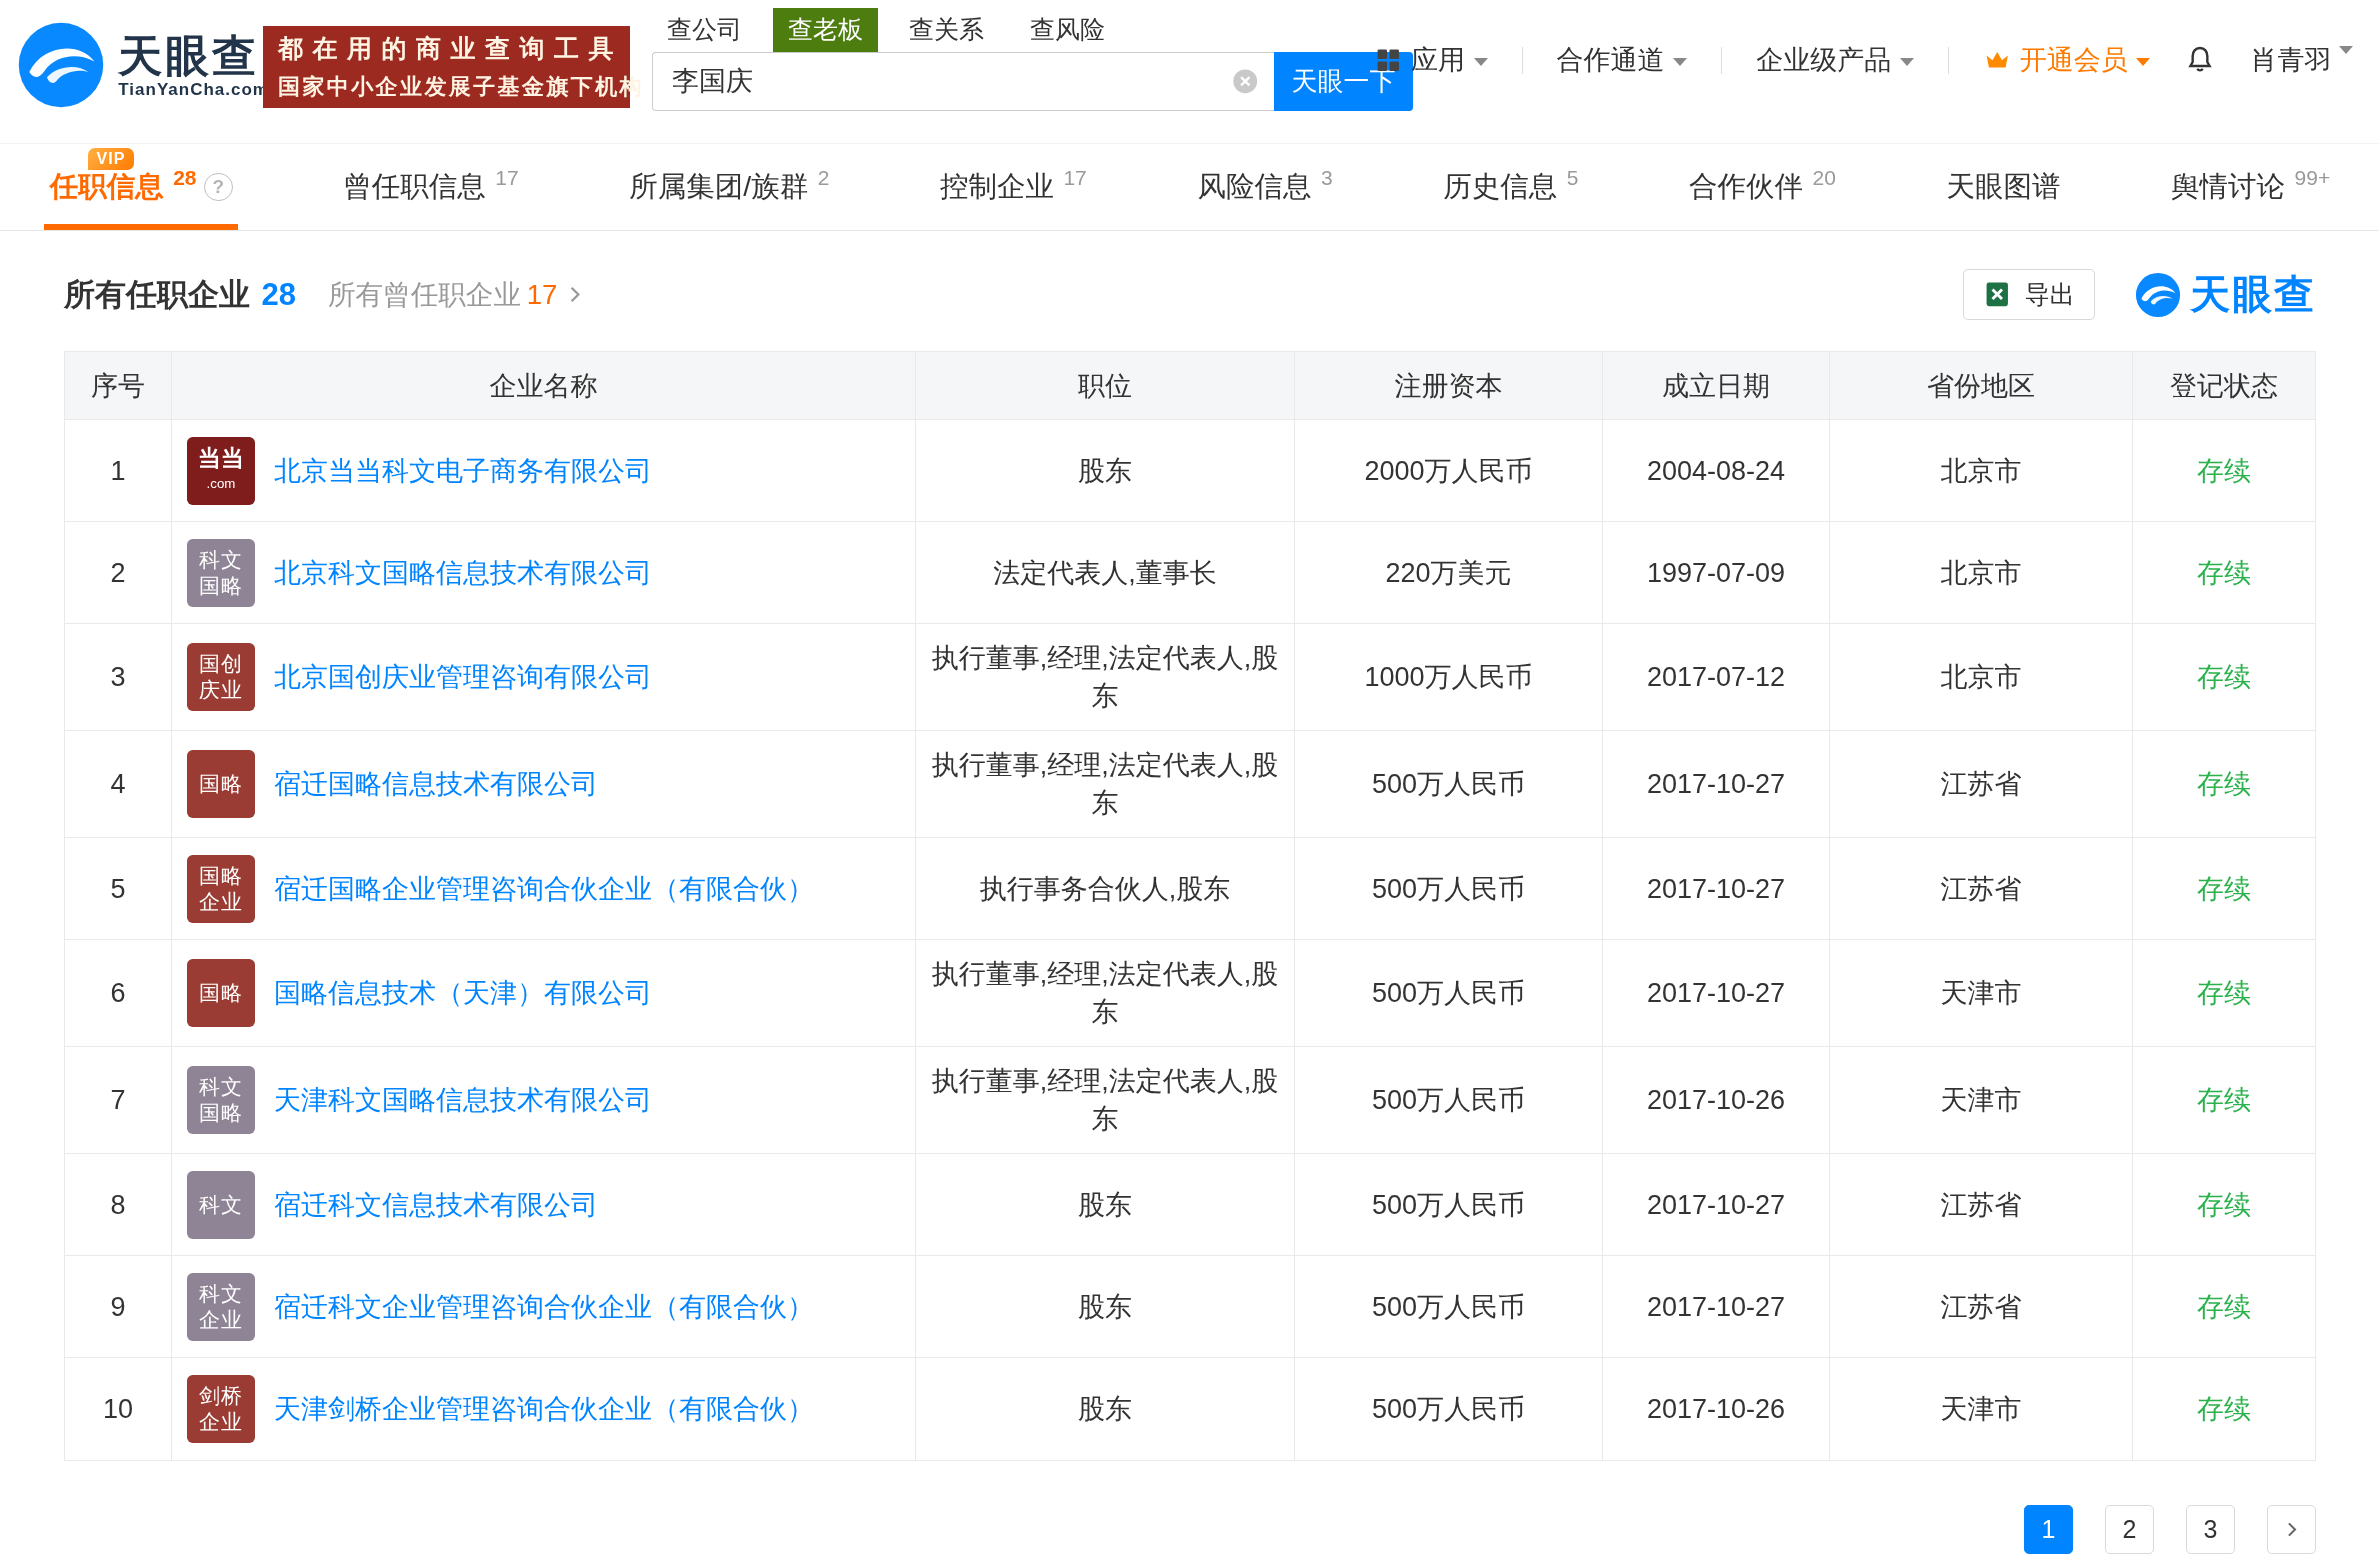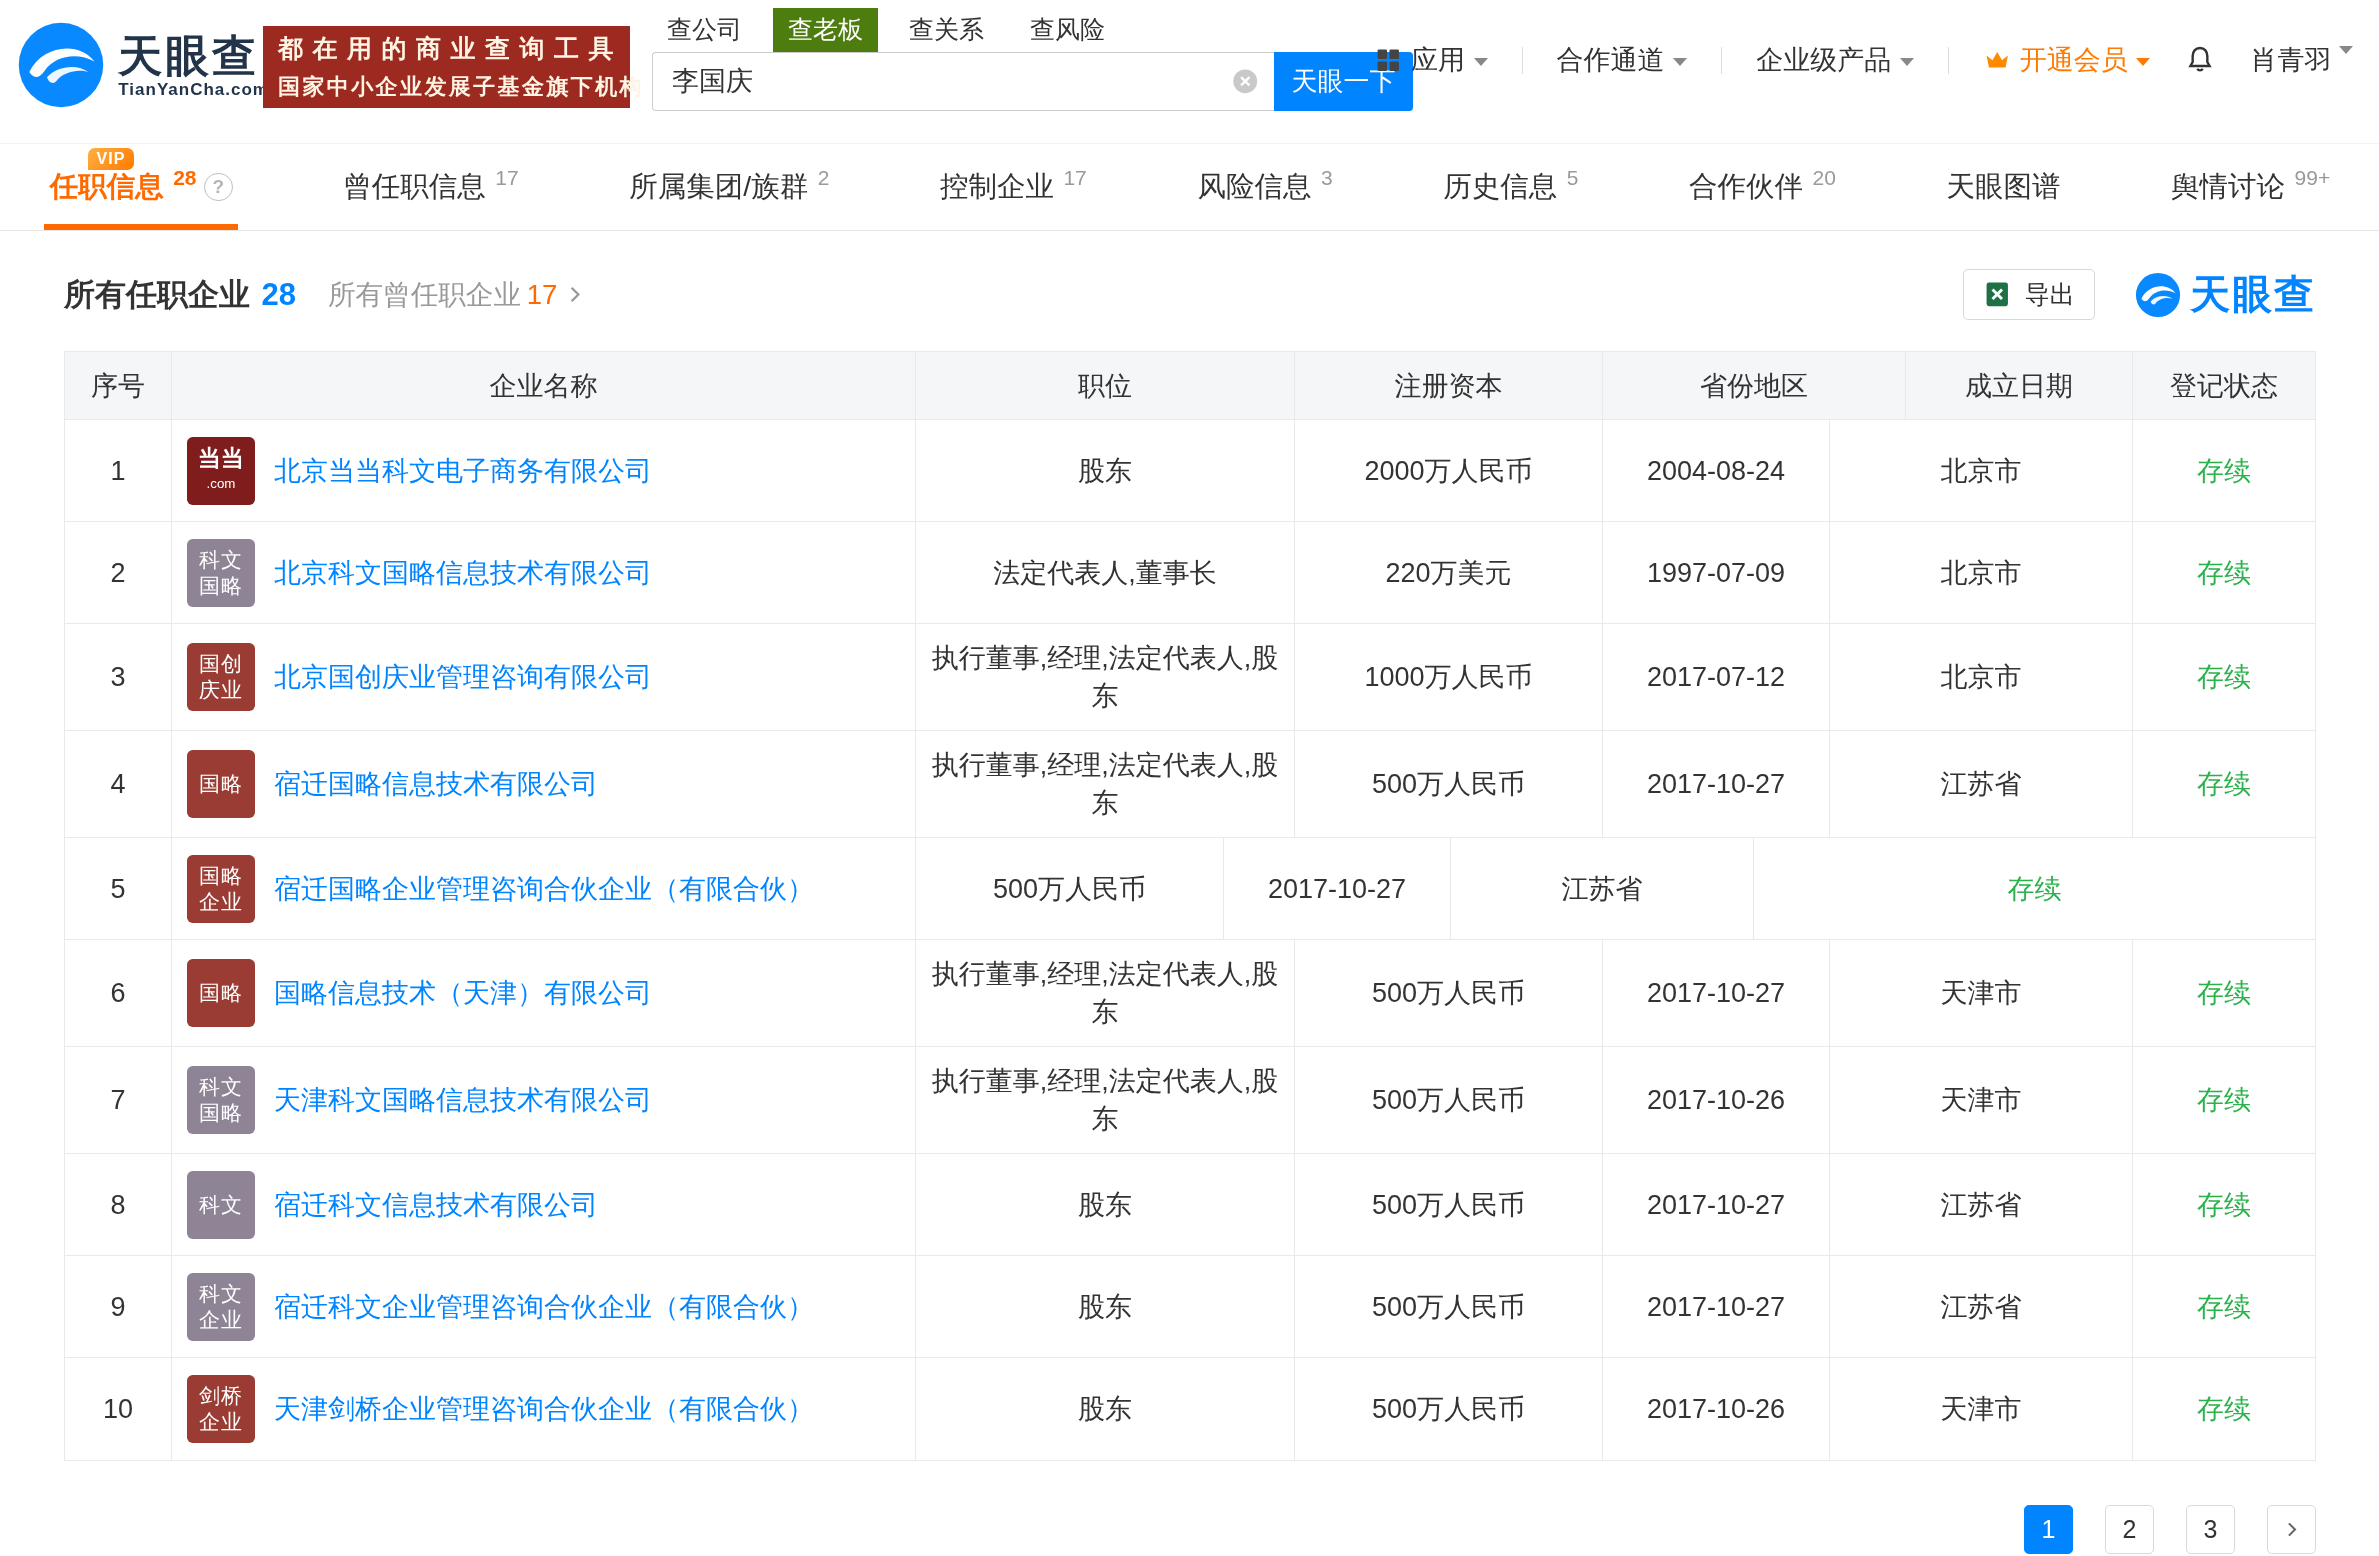--- a/index.html
+++ b/index.html
@@ -242,22 +242,22 @@
       </div>
     </div>
   </div>
 
   <div class="table">
     <div class="t-head">
       <div class="th c1">序号</div>
       <div class="th c2">企业名称</div>
       <div class="th c3">职位</div>
       <div class="th c4">注册资本</div>
+      <div class="th c5">成立日期</div>
       <div class="th c6">省份地区</div>
-      <div class="th c5">成立日期</div>
       <div class="th c7">登记状态</div>
     </div>
 
     <div class="t-row">
       <div class="td c1">1</div>
       <div class="td c2 company">
         <span class="logo dd" style="background: #7f1d1d;">
           <span>当当</span>
           <span>.com</span>
         </span>
@@ -320,20 +320,21 @@
 
     <div class="t-row">
       <div class="td c1">5</div>
       <div class="td c2 company">
         <span class="logo" style="background: rgb(154, 60, 51);">
           <span>国略</span>
           <span>企业</span>
         </span>
         <a class="company-link">宿迁国略企业管理咨询合伙企业（有限合伙）</a>
       </div>
+      <div class="td c3">执行事务合伙人,股东</div>
       <div class="td c4">500万人民币</div>
       <div class="td c5">2017-10-27</div>
       <div class="td c6">江苏省</div>
       <div class="td c7 status">存续</div>
     </div>
 
     <div class="t-row">
       <div class="td c1">6</div>
       <div class="td c2 company">
         <span class="logo" style="background: rgb(154, 60, 51);">

